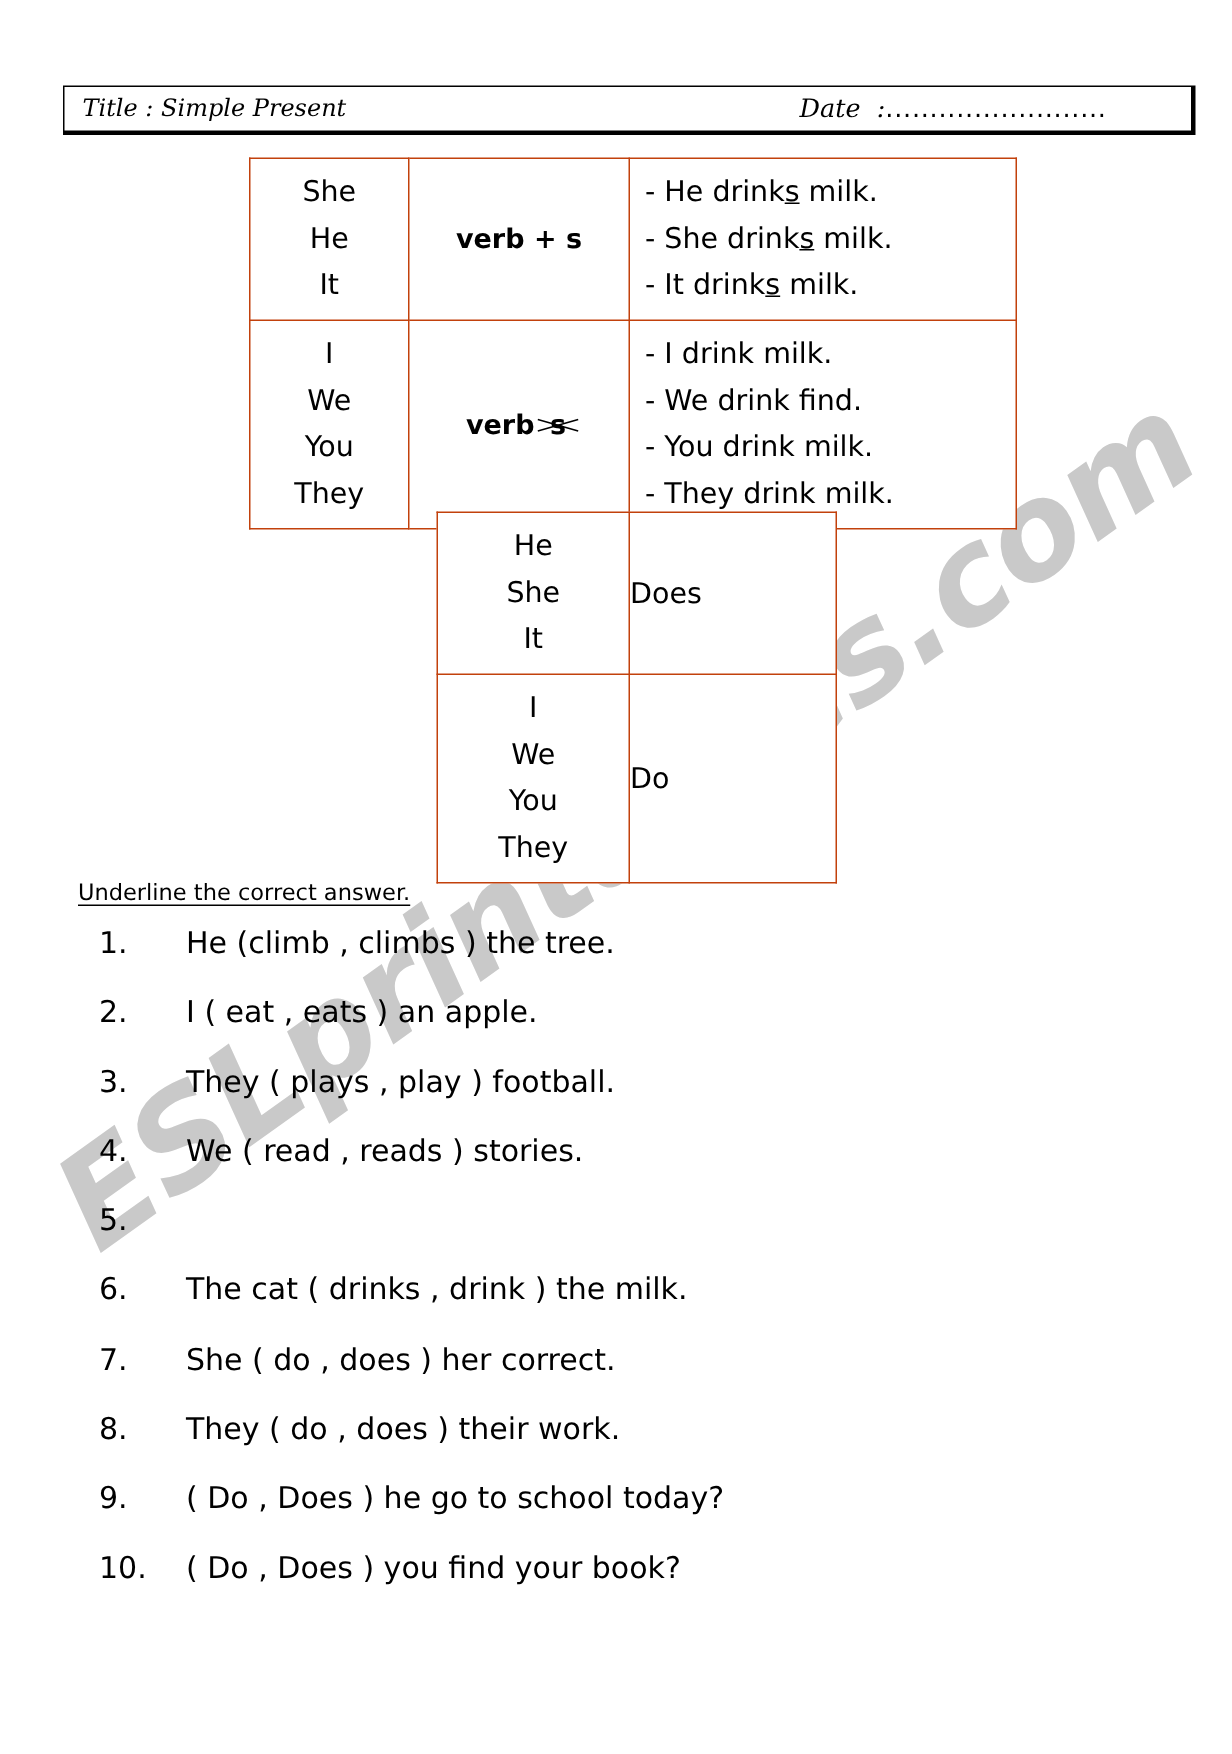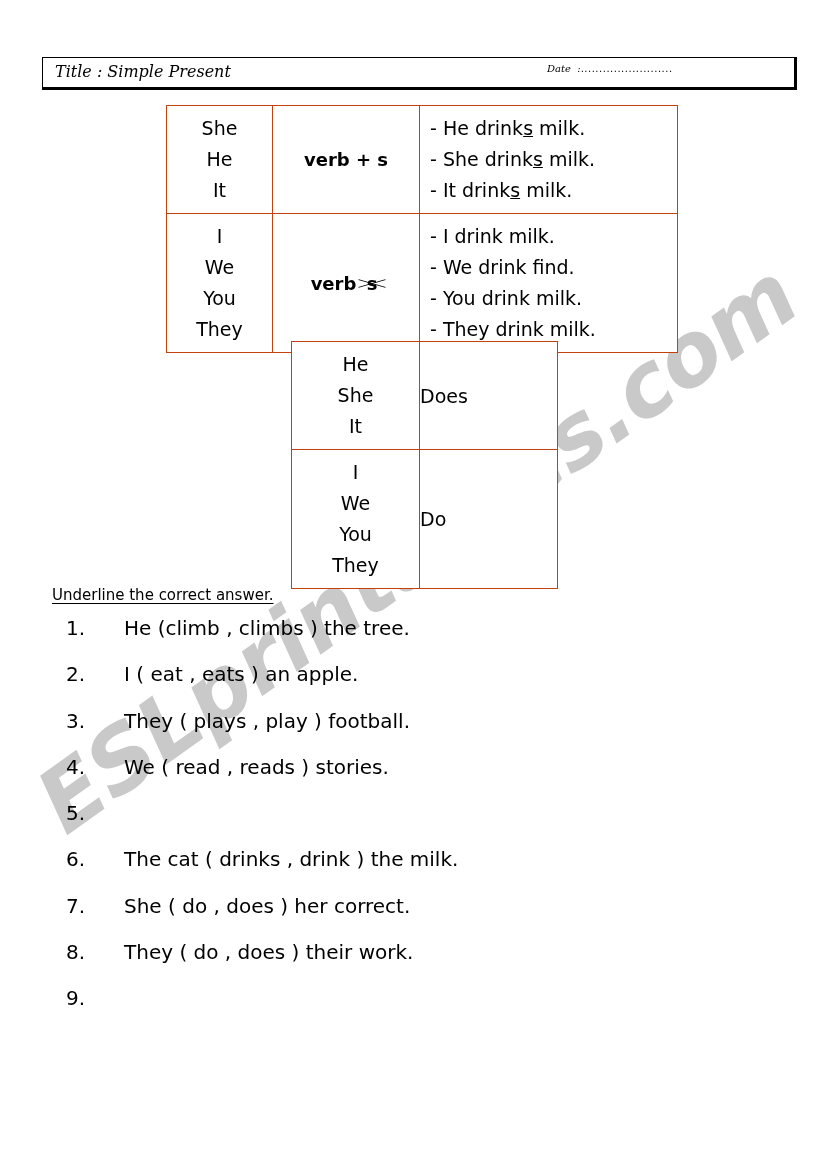--- a/index.html
+++ b/index.html
@@ -66,25 +66,25 @@
     position: absolute;
     left: 12px;
     top: 4px;
     font-family: "DejaVu Serif", serif;
     font-style: italic;
     font-size: 16px;
     white-space: nowrap;
   }
   .hdr-date {
     position: absolute;
-    left: 504px;
+    left: 490px;
     top: 5px;
     font-family: "DejaVu Serif", serif;
     font-style: italic;
-    font-size: 10px;
+    font-size: 17px;
     white-space: nowrap;
   }
   .hdr-date .dots {
     font-family: "DejaVu Sans", sans-serif;
     font-style: normal;
     letter-spacing: 0.5px;
   }
 
   
   .wsheet-table {
@@ -326,20 +326,25 @@
     <div class="q-row">
         <span class="q-num">7.</span>
         <span class="q-text">She ( do , does ) her correct.</span>
       </div>
     <div class="q-row">
         <span class="q-num">8.</span>
         <span class="q-text">They ( do , does ) their work.</span>
       </div>
     <div class="q-row">
         <span class="q-num">9.</span>
+        <span class="q-text">( Do , Does ) he go to school today?</span>
+      </div>
+    <div class="q-row">
+        <span class="q-num">10.</span>
+        <span class="q-text">( Do , Does ) you find your book?</span>
       </div>
   </div>
 
   <div id="watermark">
     <div class="wm-text" style="color: rgb(201, 201, 201);">ESLprintables.com</div>
   </div>
 
 </div>
 
 </body></html>

